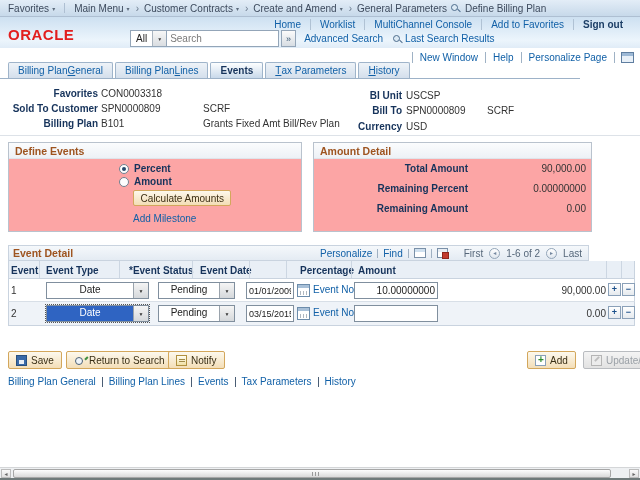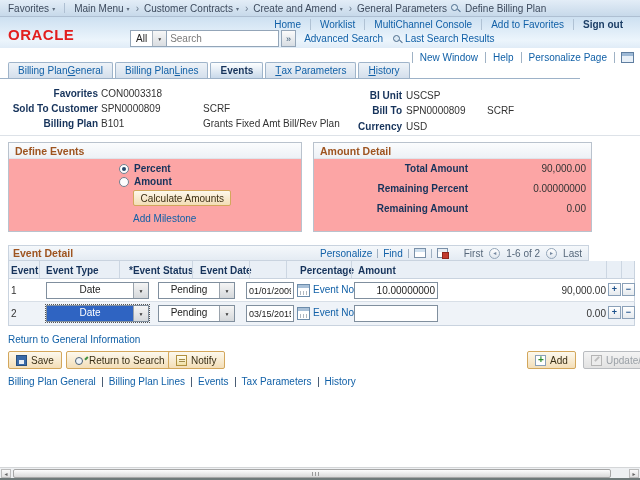--- a/index.html
+++ b/index.html
@@ -388,21 +388,20 @@
     <input class="txt" style="left: 237px; width: 48px;" value="03/15/2015">
     <span class="cal" style="left:288px"></span>
     <a class="rowlink" style="left:304px">Event Note</a>
     <input class="txt num" style="left: 345px; width: 84px;" value="">
     <span class="amt" style="left:480px;width:117px">0.00</span>
     <button class="pm" style="left:599px">+</button>
     <button class="pm" style="left:613px">−</button>
   </div>
   <div class="ed-bottom"></div>
 
-  <a class="retlink">Return to General Information</a>
 
   <button class="btn" style="left:8px">
     <span class="ic ic-save"></span>
     <span>Save</span>
   </button>
   <button class="btn" style="left:66px">
     <span class="ic ic-mag"></span>
     <span>Return to Search</span>
   </button>
   <button class="btn" style="left:168px">

